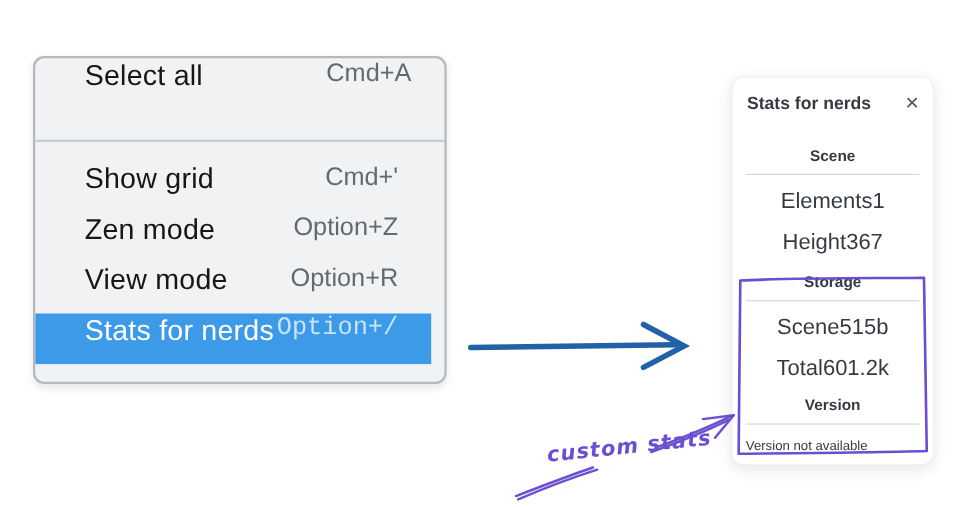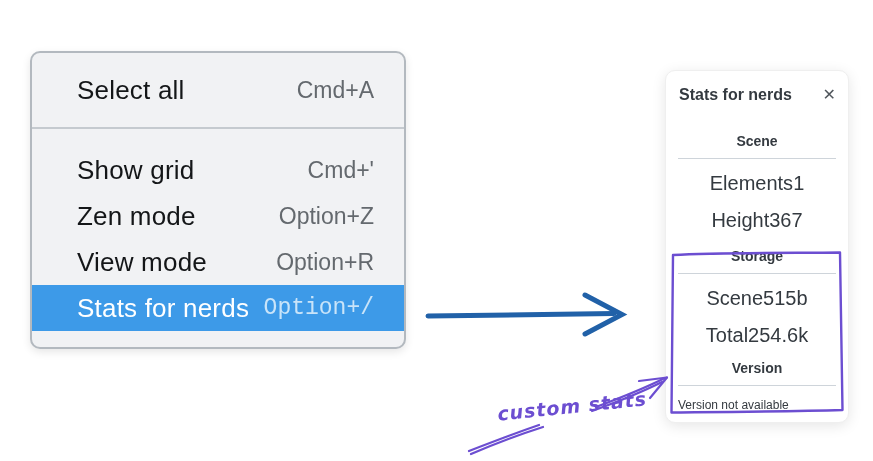--- a/index.html
+++ b/index.html
@@ -19,40 +19,40 @@
     left: 30px; top: 51px;
     width: 376px; height: 298px;
     background: #f1f2f4;
     border: 2px solid #b3b9bf;
     border-radius: 10px;
     box-shadow: 0 3px 8px rgba(0,0,0,0.10);
     overflow: hidden;
   }
   .menu-row {
     display: flex;
-    align-items: center;
+    align-items: flex-start;
     justify-content: space-between;
     padding: 0 30px 0 45px;
     height: 46px;
     cursor: default;
   }
   .menu-row .label {
     font-size: 26px;
     color: #141618;
     letter-spacing: 0.2px;
   }
   .menu-row .shortcut {
     font-size: 23px;
     color: #64696e;
   }
   .menu-row.top { height: 74px; }
   .menu-sep {
     border-top: 2px solid #c5cacf;
   }
-  .menu-group { padding: 18px 0 0 0; }
+  .menu-group { padding: 18px 12px 0 0; }
   .menu-row.active {
     background: #3d9ae8;
   }
   .menu-row.active .label { color: #ffffff; }
   .menu-row.active .shortcut { color: #c9e4f9; font-family: Liberation Mono, monospace; }
 
   
   .panel {
     position: absolute;
     left: 665px; top: 70px;
@@ -184,21 +184,21 @@
     </div>
 
     <div class="sec-heading storage">Storage</div>
     <hr class="rule">
     <div class="stat-row">
       <span>Scene</span>
       <span>515b</span>
     </div>
     <div class="stat-row">
       <span>Total</span>
-      <span>254.6k</span>
+      <span>601.2k</span>
     </div>
 
     <div class="sec-heading version">Version</div>
     <hr class="rule">
     <div class="panel-note">Version not available</div>
   </div>
 
   <div class="annotation-text">custom stats</div>
 
   <svg class="overlay" viewBox="0 0 873 461">

